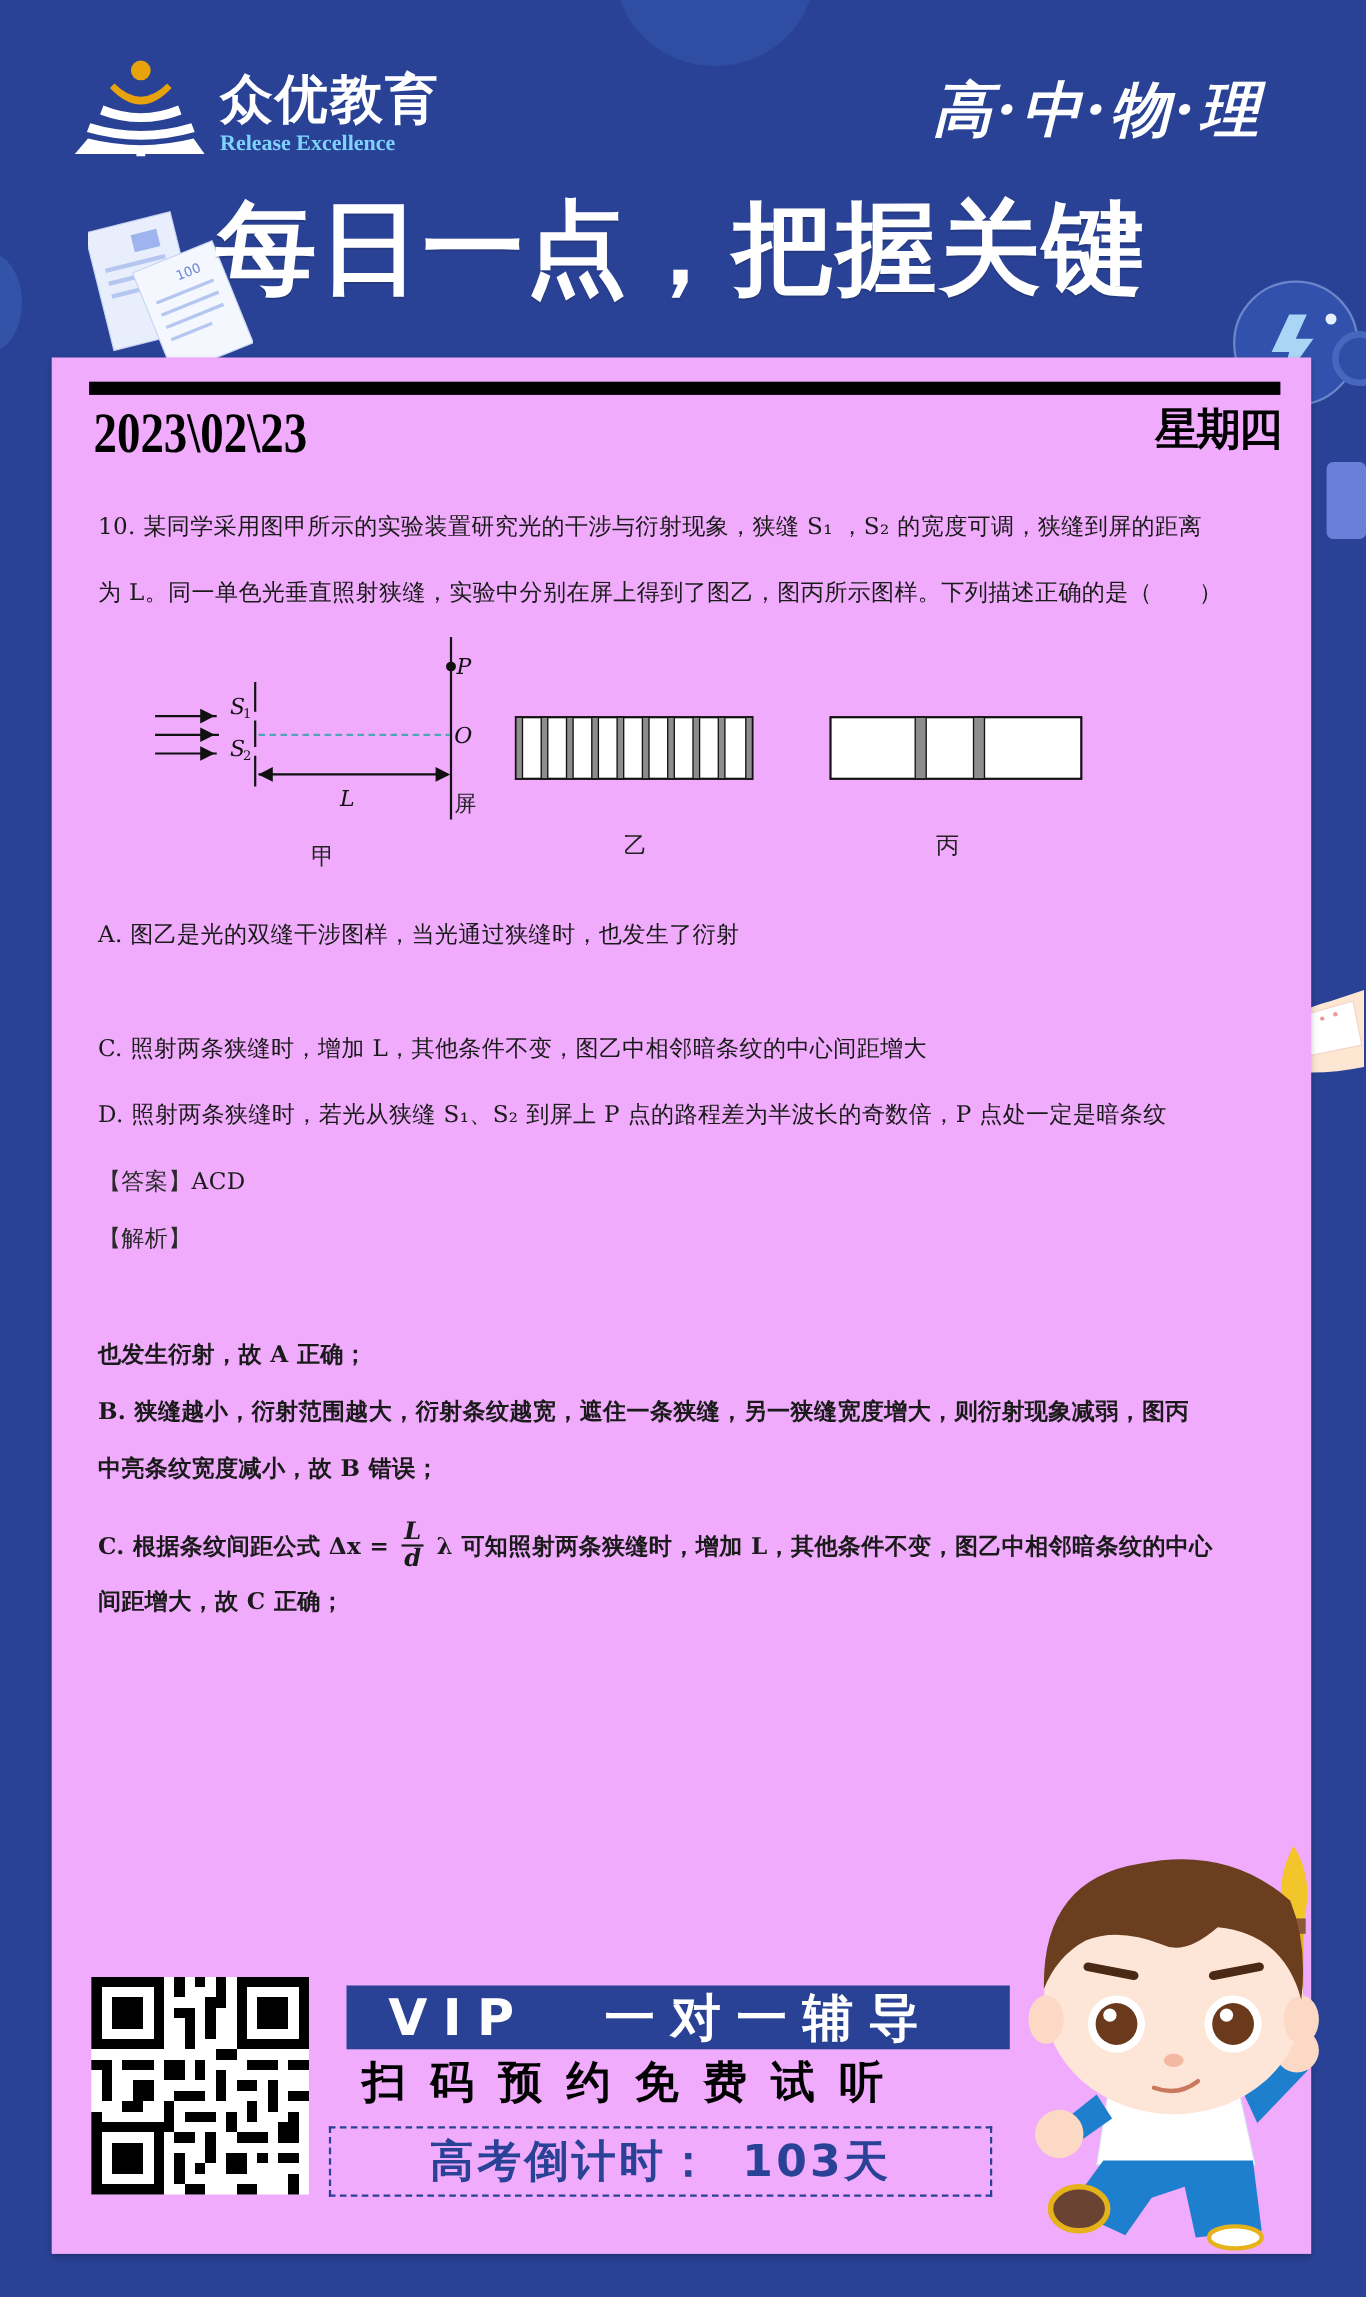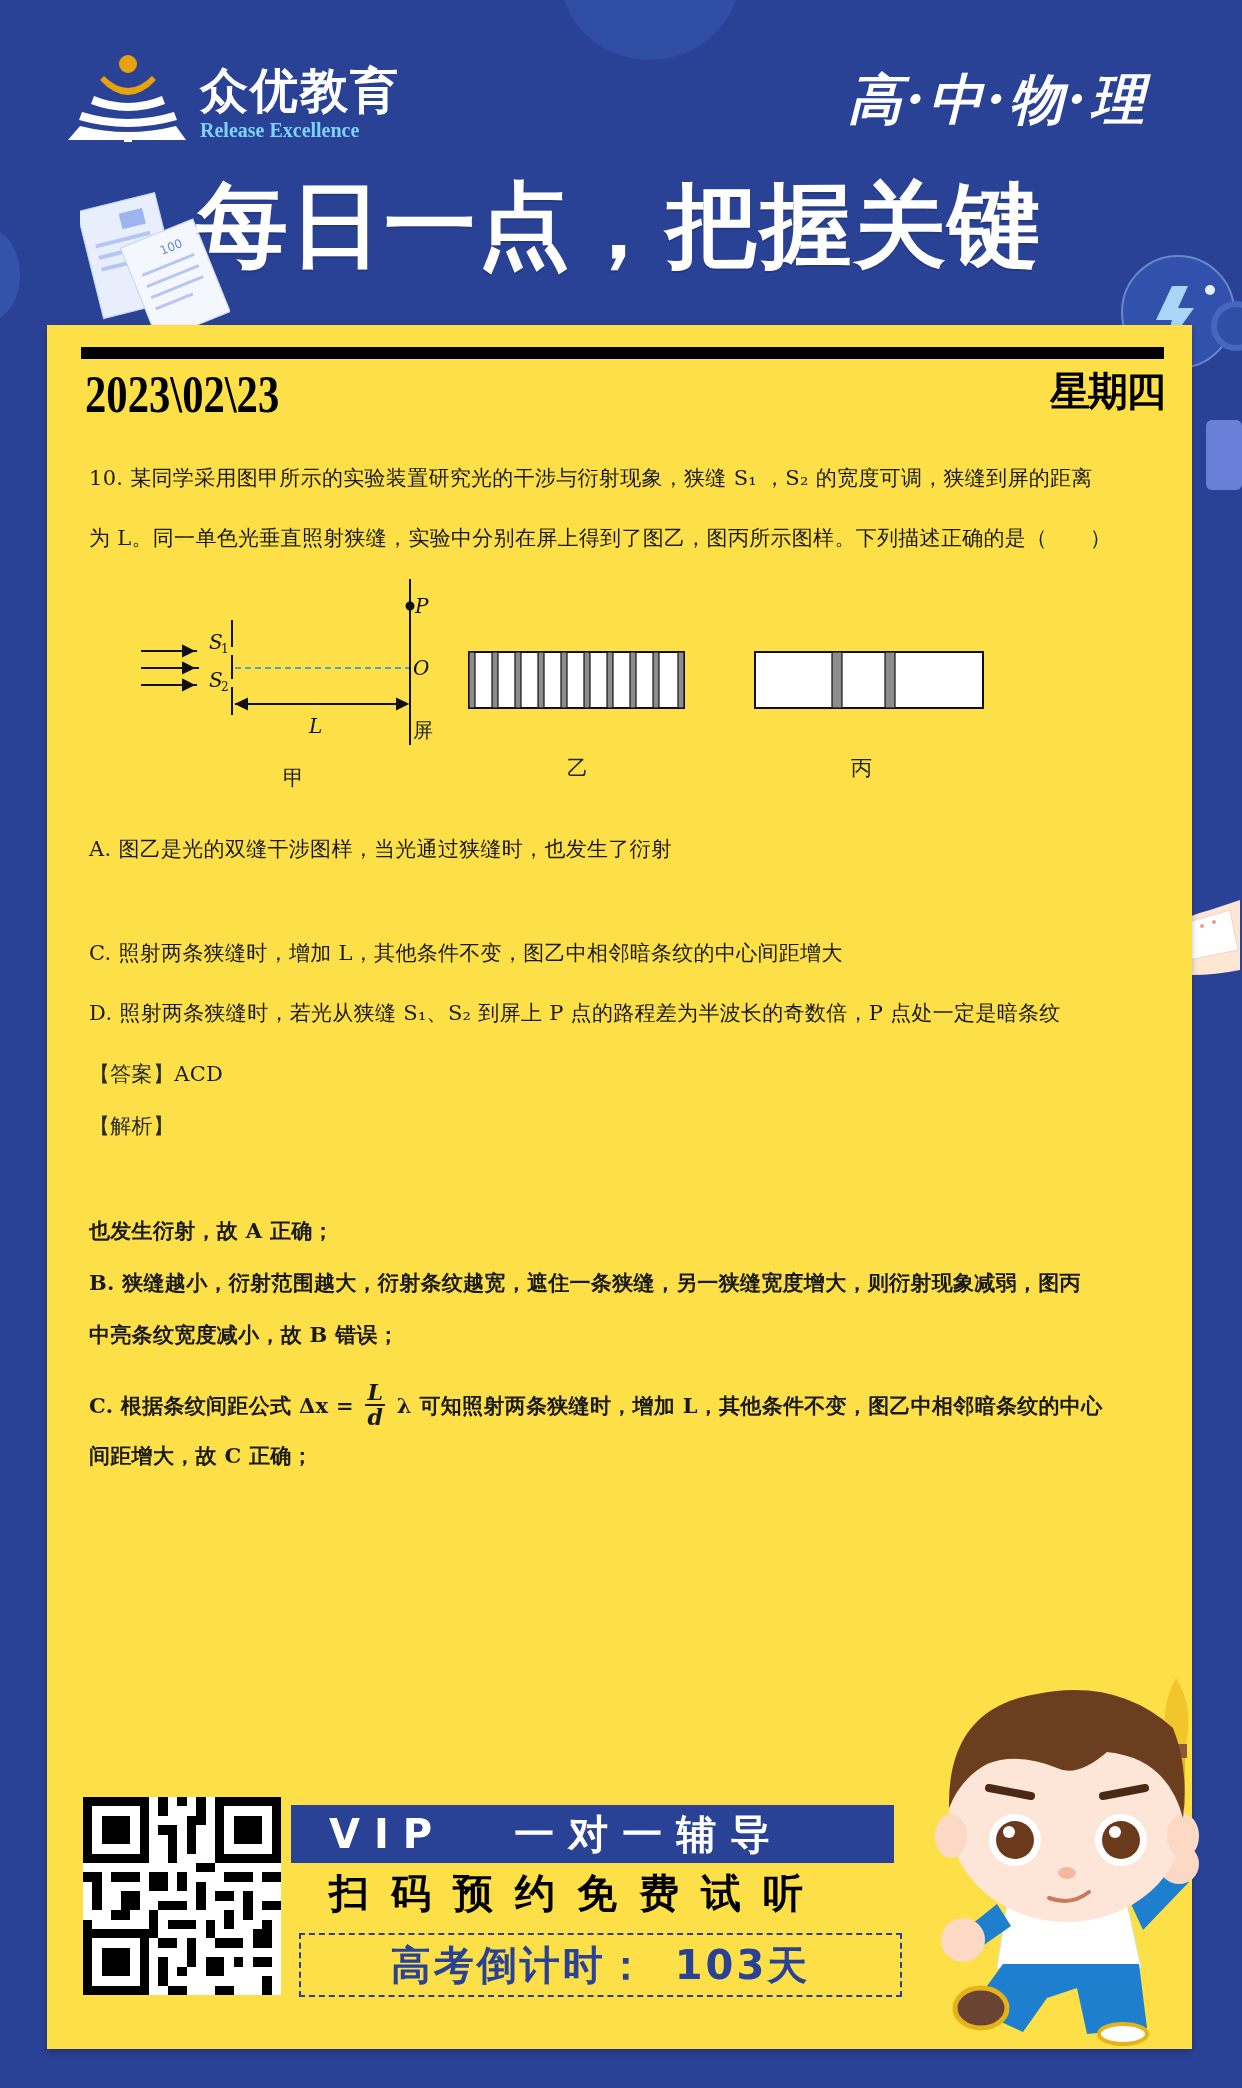--- a/index.html
+++ b/index.html
@@ -38,21 +38,21 @@
     font-size: 92px; color: #fff; letter-spacing: 2px; line-height: 1;
     text-shadow: 0 2px 0 rgba(0,0,0,0.15);
   }
   .paper-deco { position: absolute; left: 80px; top: 188px; width: 150px; height: 140px; }
   .bubble-deco { position: absolute; left: 1060px; top: 250px; width: 182px; height: 240px; }
   .paper-deco-right { position: absolute; left: 1130px; top: 890px; width: 112px; height: 90px; }
 
   
   .card {
     position: absolute; left: 47px; top: 325px; width: 1145px; height: 1724px;
-    background: #fde047; box-shadow: 0 3px 6px rgba(0,0,0,0.25);
+    background: #f0abfc; box-shadow: 0 3px 6px rgba(0,0,0,0.25);
   }
   .rule { position: absolute; left: 34px; top: 22px; width: 1083px; height: 12px; background: #000; }
   .date {
     position: absolute; left: 38px; top: 44px;
     font-family: "Liberation Serif", serif; font-weight: bold;
     font-size: 52px; color: #000; line-height: 1; transform: scaleX(0.82); transform-origin: left;
   }
   .weekday {
     position: absolute; right: 28px; top: 46px;
     font-family: "DejaVu Serif", serif; font-weight: bold;
@@ -89,23 +89,23 @@
 
   
   .fig { position: absolute; }
   .fig-jia { left: 40px; top: 242px; width: 360px; height: 230px; }
   .fig-yi { left: 410px; top: 300px; width: 250px; height: 170px; }
   .fig-bing { left: 700px; top: 300px; width: 260px; height: 170px; }
 
   
   .qr { position: absolute; left: 36px; top: 1472px; width: 198px; height: 198px; }
   .vip-bar {
-    position: absolute; left: 244px; top: 1480px; width: 603px; height: 58px;
+    position: absolute; left: 268px; top: 1480px; width: 603px; height: 58px;
     background: #2a4296; color: #fff;
-    font-family: "DejaVu Sans", sans-serif; font-weight: bold; font-size: 40px;
+    font-family: "DejaVu Sans", sans-serif; font-weight: bold; font-size: 46px;
     display: flex; align-items: center; line-height: 1;
   }
   .vip-bar .vip { margin-left: 38px; letter-spacing: 14px; }
   .vip-bar .tutor { margin-left: 68px; letter-spacing: 14px; }
   .scan-text {
     position: absolute; left: 282px; top: 1548px;
     font-family: "DejaVu Sans", sans-serif; font-weight: bold; font-size: 40px;
     color: #000; letter-spacing: 22px; line-height: 1;
   }
   .countdown {

